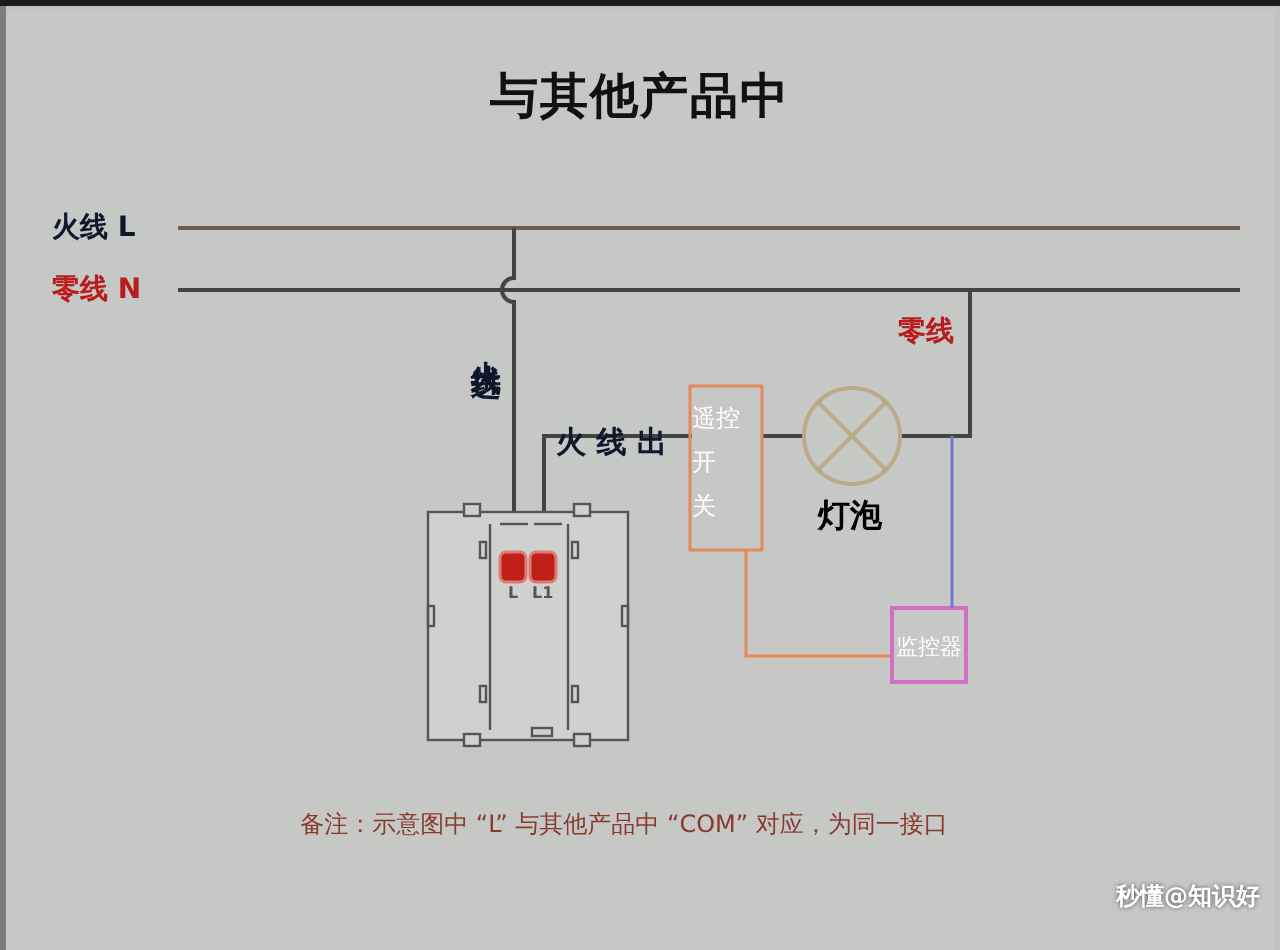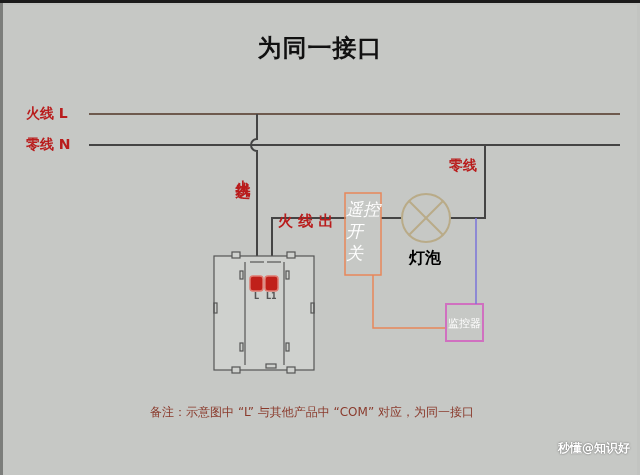--- a/index.html
+++ b/index.html
@@ -9,21 +9,21 @@
       font-family: "DejaVu Sans", "Liberation Sans", sans-serif;
       position: relative;
     }
     .topbar { position: absolute; left: 0; top: 0; width: 640px; height: 3px; background: #1b1b1b; }
     .leftedge { position: absolute; left: 0; top: 3px; width: 3px; height: 472px; background: #7c7e7b; }
     .panel { position: absolute; left: 3px; top: 5px; width: 634px; height: 470px; background: #c6c8c5; }
     svg { position: absolute; left: 0; top: 0; }
     .title { position: absolute; left: 0; width: 640px; top: 32px; text-align: center;
              font-size: 24px; font-weight: bold; color: #111; letter-spacing: 1px; }
     .lbl { position: absolute; font-weight: bold; font-size: 14px; }
-    .live { color: #b91c1c; text-align: center; }
+    .live { color: #0f172a; text-align: center; }
     .neutral { color: #b91c1c; }
     .black { color: #000000; }
     .white { color: #ffffff; font-weight: normal; }
     .note { position: absolute; left: 0; width: 624px; top: 404px; text-align: center;
             font-size: 12px; color: #8a3a2c; }
     .wm { position: absolute; right: 10px; top: 440px; font-size: 12px; font-weight: bold;
           color: #ffffff; text-shadow: 0 0 2px #555; }
     .vtext { writing-mode: vertical-rl; text-orientation: upright; letter-spacing: 2px; }
   </style>
 </head>
@@ -77,30 +77,30 @@
     <rect x="240" y="343" width="3" height="8"></rect>
     <rect x="286" y="343" width="3" height="8"></rect>
     <line x1="250" y1="262" x2="264" y2="262"></line>
     <line x1="267" y1="262" x2="281" y2="262"></line>
   </g>
 
   <rect x="250" y="276" width="13" height="15" rx="3" fill="#c0201a" stroke="#e07a70" stroke-width="1.5"></rect>
   <rect x="265" y="276" width="13" height="15" rx="3" fill="#c0201a" stroke="#e07a70" stroke-width="1.5"></rect>
 </svg>
 
-<div class="title">为同一接口</div>
+<div class="title">与其他产品中</div>
 
 <div class="lbl live" style="left:26px; top:105px;">火线 L</div>
 <div class="lbl neutral" style="left:26px; top:136px;">零线 N</div>
 
 <div class="lbl live vtext" style="left:233px; top:168px; font-size:15px;">火线进</div>
 <div class="lbl live" style="left:278px; top:212px; font-size:15px;">火 线 出</div>
 <div class="lbl neutral" style="left:449px; top:157px;">零线</div>
 
-<div class="lbl white" style="left:346px; top:198px; font-size:17px; line-height:22px;font-style:italic;">
+<div class="lbl white" style="left:346px; top:198px; font-size:12px; line-height:22px;">
   <div>遥控</div>
   <div>开</div>
   <div>关</div>
 </div>
 
 <div class="lbl black" style="left:409px; top:248px; font-size:16px;">灯泡</div>
 
 <div class="lbl white" style="left:448px; top:316px; font-size:11px;">监控器</div>
 
 <div class="lbl" style="left:254px; top:292px; font-size:8px; color:#555;">L</div>

